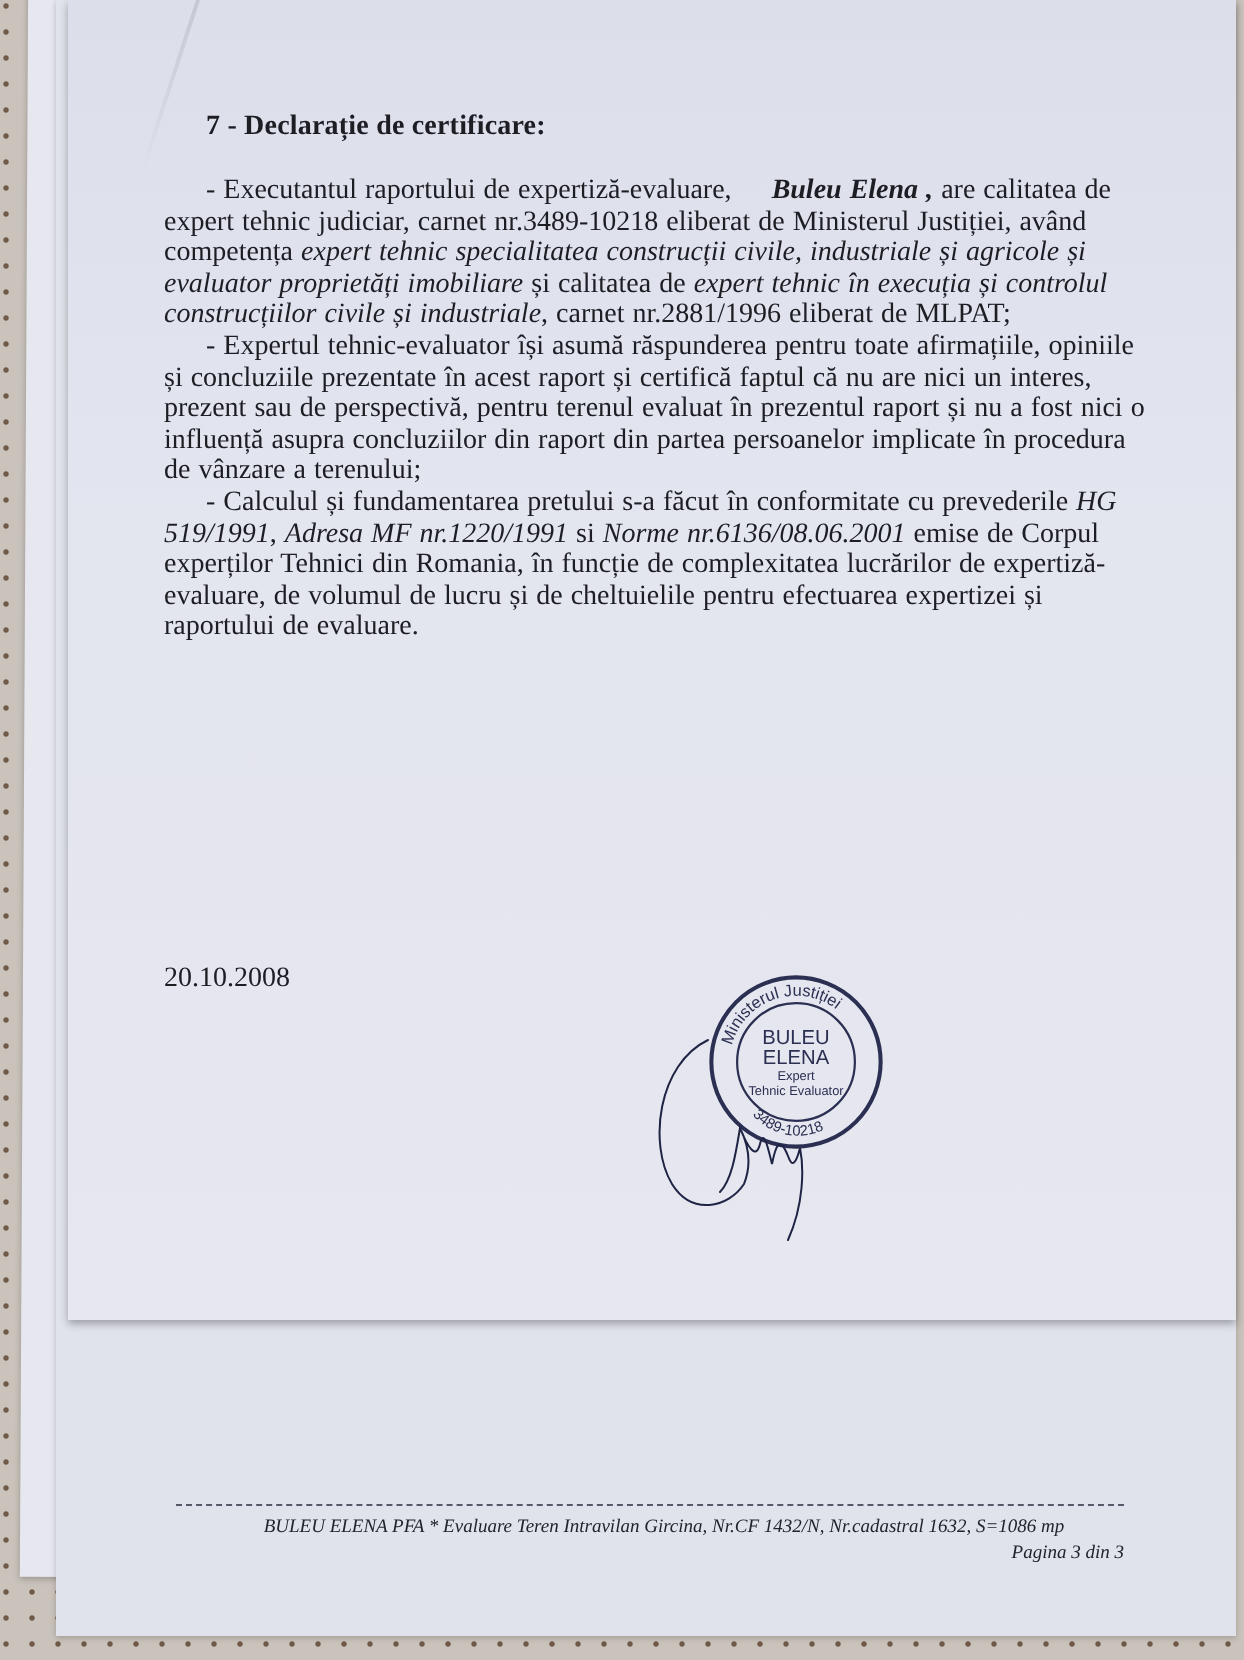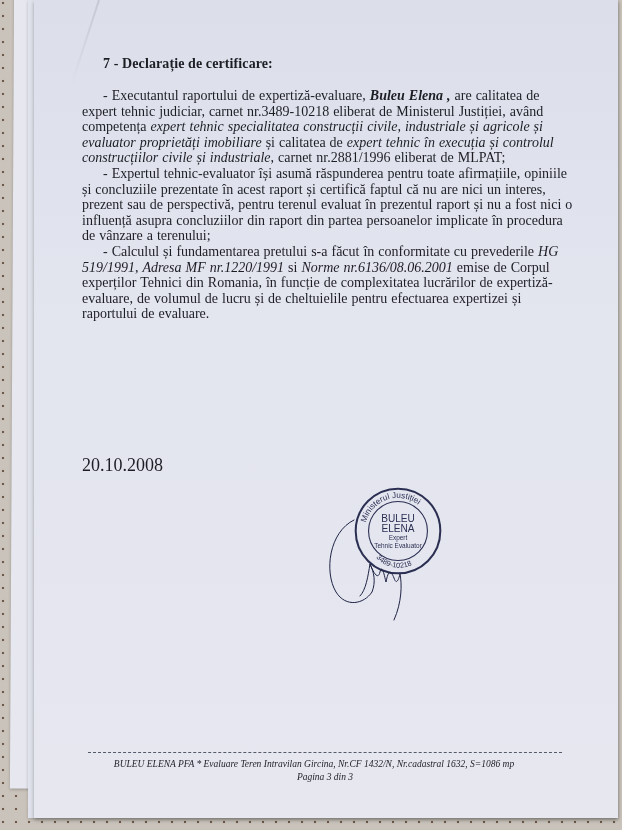--- a/index.html
+++ b/index.html
@@ -14,44 +14,44 @@
       position: absolute; left: 12px; top: -10px; width: 600px; height: 800px;
       background: #e6e7ef; transform: rotate(0.3deg);
       box-shadow: 0 1px 3px rgba(0,0,0,0.25);
     }
     .sheet-under2 {
       position: absolute; left: 28px; top: 0px; width: 590px; height: 818px;
       background: #e1e3ec;
       box-shadow: 0 1px 3px rgba(0,0,0,0.2);
     }
     .sheet {
-      position: absolute; left: 34px; top: 0; width: 584px; height: 818px;
+      position: absolute; left: 34px; top: 0; width: 584px; height: 660px;
       background: linear-gradient(180deg, #dcdfea 0%, #e3e5ef 40%, #e6e7ef 100%);
       box-shadow: 0 2px 4px rgba(0,0,0,0.3);
       color: #1d1d24;
     }
     .fold {
       position: absolute; left: 64px; top: 0; width: 2px; height: 90px;
       background: linear-gradient(#b6b8c4, transparent);
       transform: rotate(18deg); transform-origin: top;
       opacity: 0.6;
     }
     .content { position: absolute; left: 48px; top: 56px; width: 494px; }
     .heading {
       font-weight: bold; font-size: 14px; margin: 0 0 16px 21px;
       letter-spacing: 0.1px;
     }
     p.para {
       margin: 0; font-size: 14px; line-height: 15.6px; text-indent: 21px;
       text-align: left; word-spacing: 0.5px;
     }
     p.para em { }
-    p.para b { font-weight: bold; font-style: italic; }
+    p.para b { font-weight: bold; font-style: italic; margin-left: 16px; }
     .date {
-      position: absolute; left: 48px; top: 455px; font-size: 18px;
+      position: absolute; left: 48px; top: 482px; font-size: 14px;
     }
     .signer-title {
       position: absolute; left: 265px; top: 455px; font-size: 13.5px;
     }
     .signer-name {
       position: absolute; left: 283px; top: 471px; font-size: 14px;
       font-style: italic; font-weight: bold; letter-spacing: 3px;
       font-family: "DejaVu Serif", serif;
     }
     .stamp {
@@ -59,25 +59,25 @@
     }
     .stamp svg { width: 100%; height: 100%; }
     .signature {
       position: absolute; left: 290px; top: 512px; width: 110px; height: 110px;
     }
     .footer-rule {
       position: absolute; left: 54px; top: 752px; width: 474px; height: 0;
       border-top: 1px dashed #555a6a;
     }
     .footer-line {
-      position: absolute; left: 43px; top: 759px; width: 474px; text-align: center;
+      position: absolute; left: 61px; top: 759px; width: 474px; text-align: center;
       font-size: 9.5px; font-style: italic; color: #22242c; font-family: Liberation Serif, serif;
     }
     .footer-page {
-      position: absolute; left: 54px; top: 772px; width: 474px; text-align: center;
+      position: absolute; left: 54px; top: 772px; width: 474px; text-align: right;
       font-size: 9.5px; font-style: italic; color: #22242c;
     }
   </style>
 </head>
 <body>
 
 <div class="sheet-under"></div>
 <div class="sheet-under2"></div>
 
 <div class="sheet">

